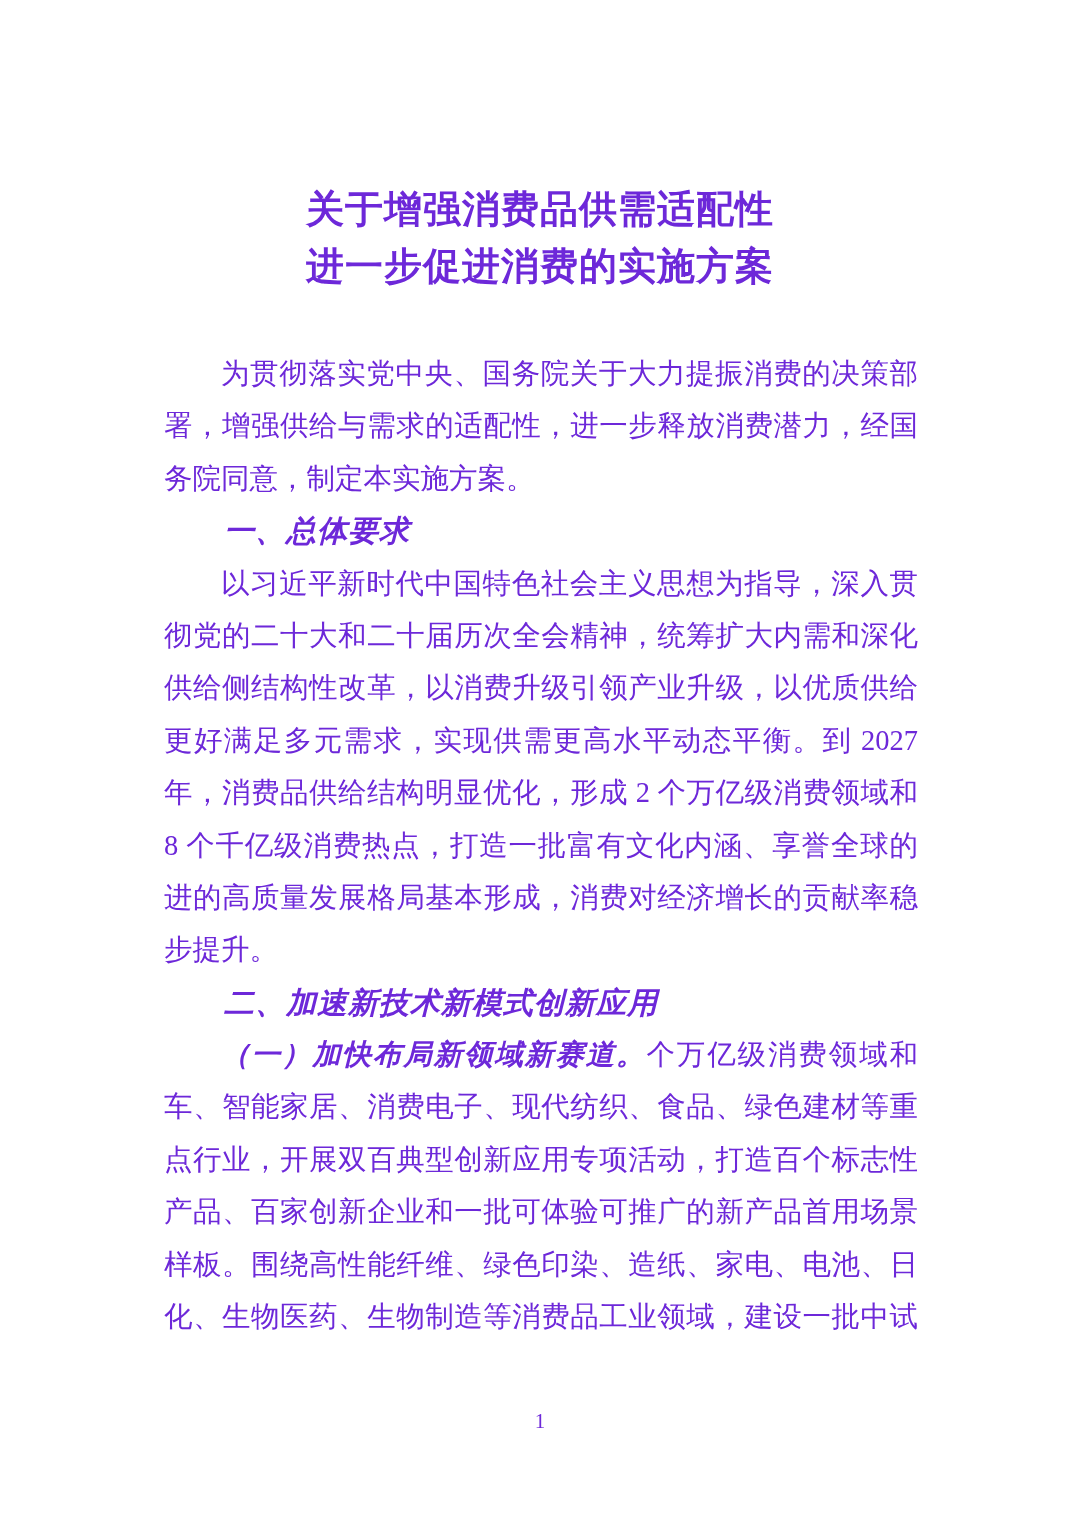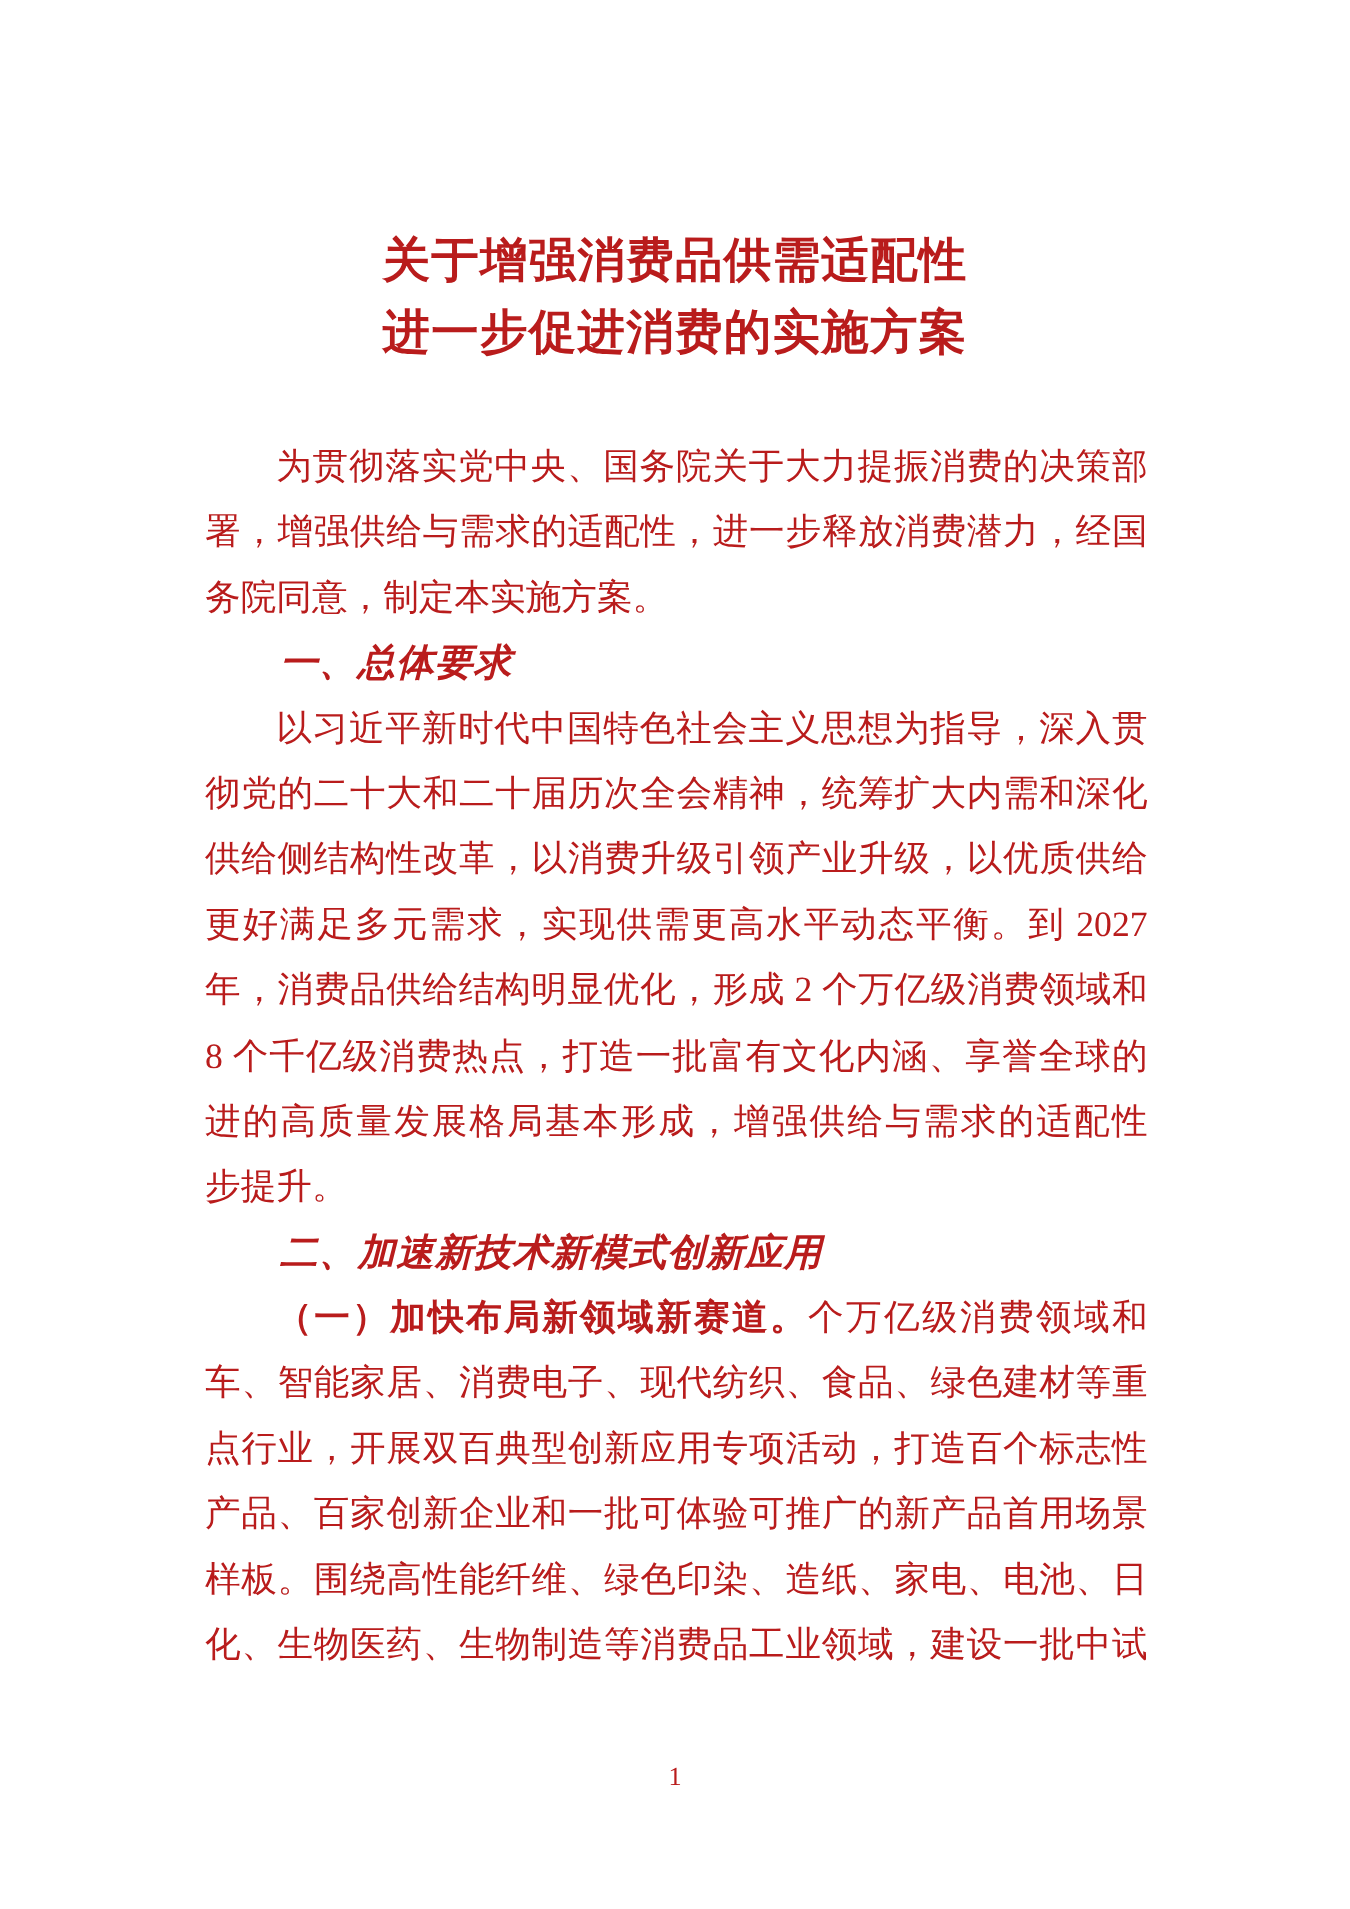--- a/index.html
+++ b/index.html
@@ -1,20 +1,20 @@
 <!DOCTYPE html>
 <html><head>
 <meta charset="utf-8">
 <style>
   html,body{margin:0;padding:0;background:#ffffff;}
   .page{
     position:relative;
     width:1080px;height:1527px;
     background:#ffffff;
-    color:#b91c1c;
+    color:#6d28d9;
     font-family:"Liberation Serif", serif;
     overflow:hidden;
   }
   .title-block{
     position:absolute;
     top:181px;left:0;width:100%;
     text-align:center;
     font-weight:bold;
     font-size:38px;
     line-height:57px;
@@ -27,21 +27,21 @@
     line-height:52.4px;
   }
   .line{
     text-align:justify;
     text-align-last:justify;
     height:52.4px;
     overflow:hidden;
   }
   .line.indent{text-indent:2em;}
   .line.last{text-align-last:left;}
-  .line .bold-lead{font-weight:bold;}
+  .line .bold-lead{font-weight:bold;font-style:italic;}
   .heading{
     font-family:"Liberation Sans", sans-serif;
     font-weight:bold;
     font-size:30px;
     height:52.4px;
     line-height:52.4px;
     text-indent:2em;
     text-align:left;
     text-align-last:left;
     letter-spacing:1px;
@@ -69,21 +69,21 @@
       <div class="line indent"><span>为贯彻落实党中央、国务院关于大力提振消费的决策部</span></div>
       <div class="line"><span>署，增强供给与需求的适配性，进一步释放消费潜力，经国</span></div>
       <div class="line last"><span>务院同意，制定本实施方案。</span></div>
       <div class="heading">一、总体要求</div>
       <div class="line indent"><span>以习近平新时代中国特色社会主义思想为指导，深入贯</span></div>
       <div class="line"><span>彻党的二十大和二十届历次全会精神，统筹扩大内需和深化</span></div>
       <div class="line"><span>供给侧结构性改革，以消费升级引领产业升级，以优质供给</span></div>
       <div class="line"><span>更好满足多元需求，实现供需更高水平动态平衡。到 2027</span></div>
       <div class="line"><span>年，消费品供给结构明显优化，形成 2 个万亿级消费领域和</span></div>
       <div class="line"><span>8 个千亿级消费热点，打造一批富有文化内涵、享誉全球的</span></div>
-      <div class="line"><span>进的高质量发展格局基本形成，增强供给与需求的适配性</span></div>
+      <div class="line"><span>进的高质量发展格局基本形成，消费对经济增长的贡献率稳</span></div>
       <div class="line last"><span>步提升。</span></div>
       <div class="heading">二、加速新技术新模式创新应用</div>
       <div class="line indent"><span class="bold-lead">（一）加快布局新领域新赛道。</span><span>个万亿级消费领域和</span></div>
       <div class="line"><span>车、智能家居、消费电子、现代纺织、食品、绿色建材等重</span></div>
       <div class="line"><span>点行业，开展双百典型创新应用专项活动，打造百个标志性</span></div>
       <div class="line"><span>产品、百家创新企业和一批可体验可推广的新产品首用场景</span></div>
       <div class="line"><span>样板。围绕高性能纤维、绿色印染、造纸、家电、电池、日</span></div>
       <div class="line"><span>化、生物医药、生物制造等消费品工业领域，建设一批中试</span></div>
     </div>
 

